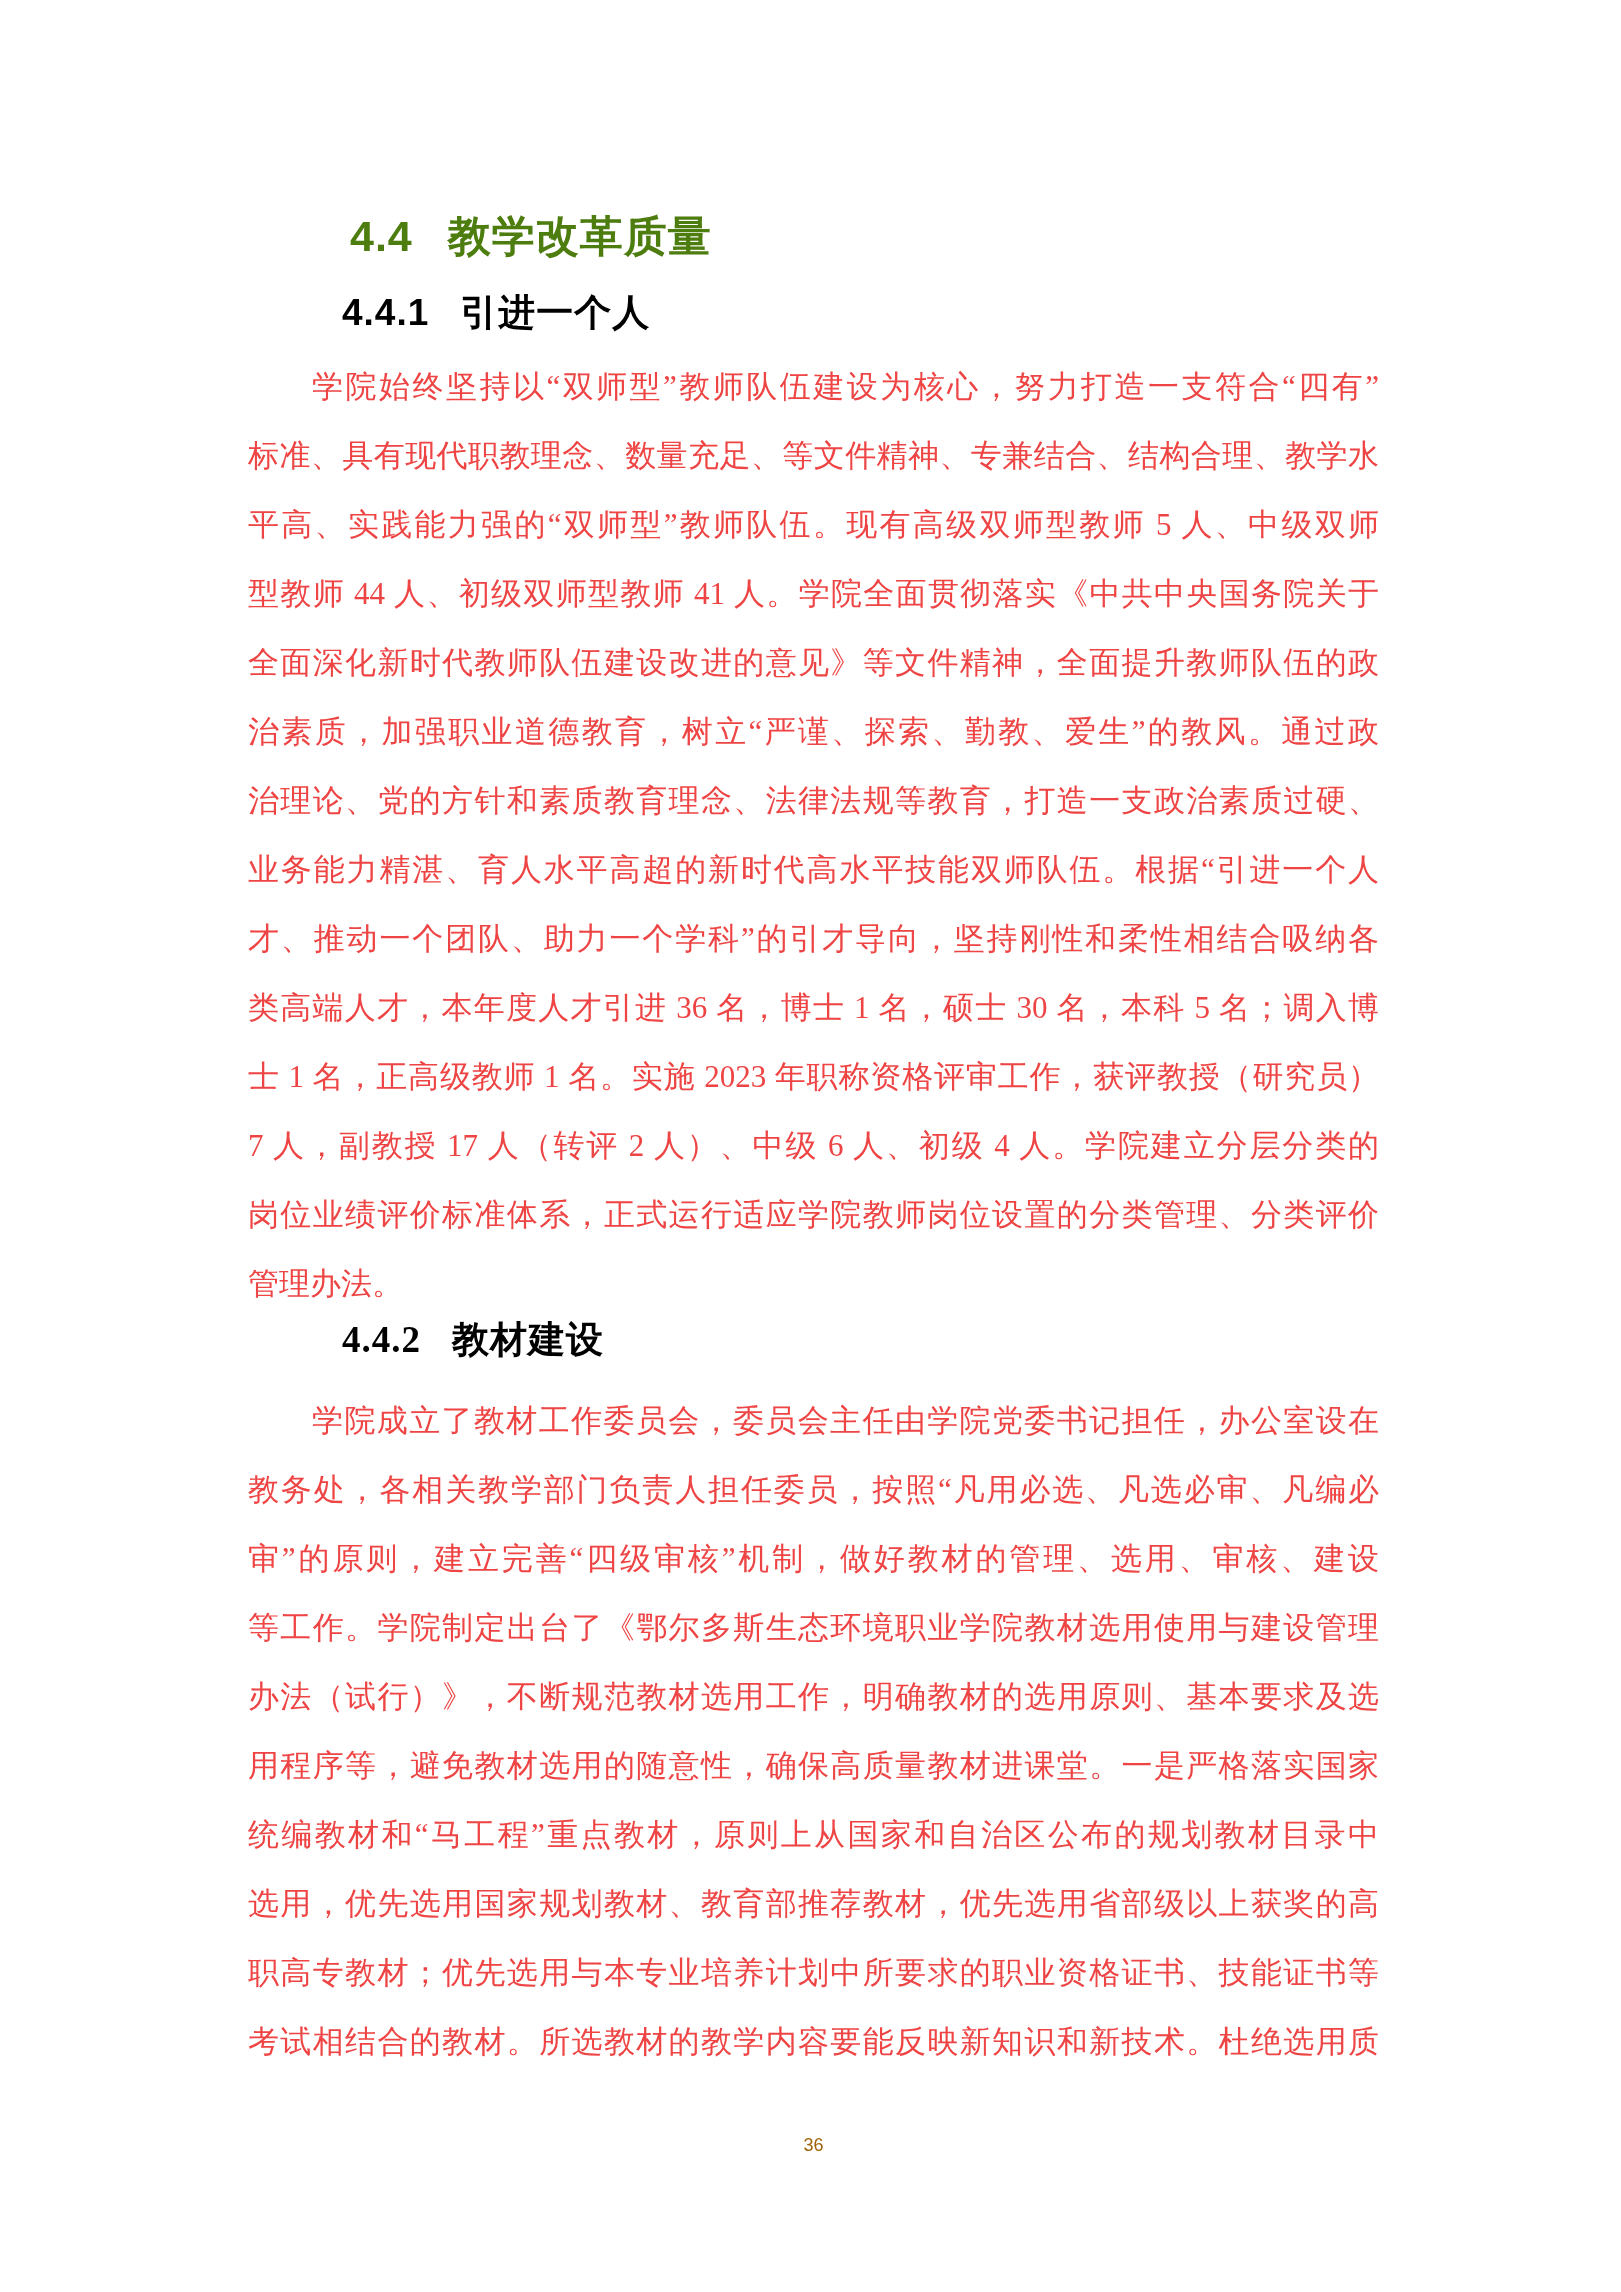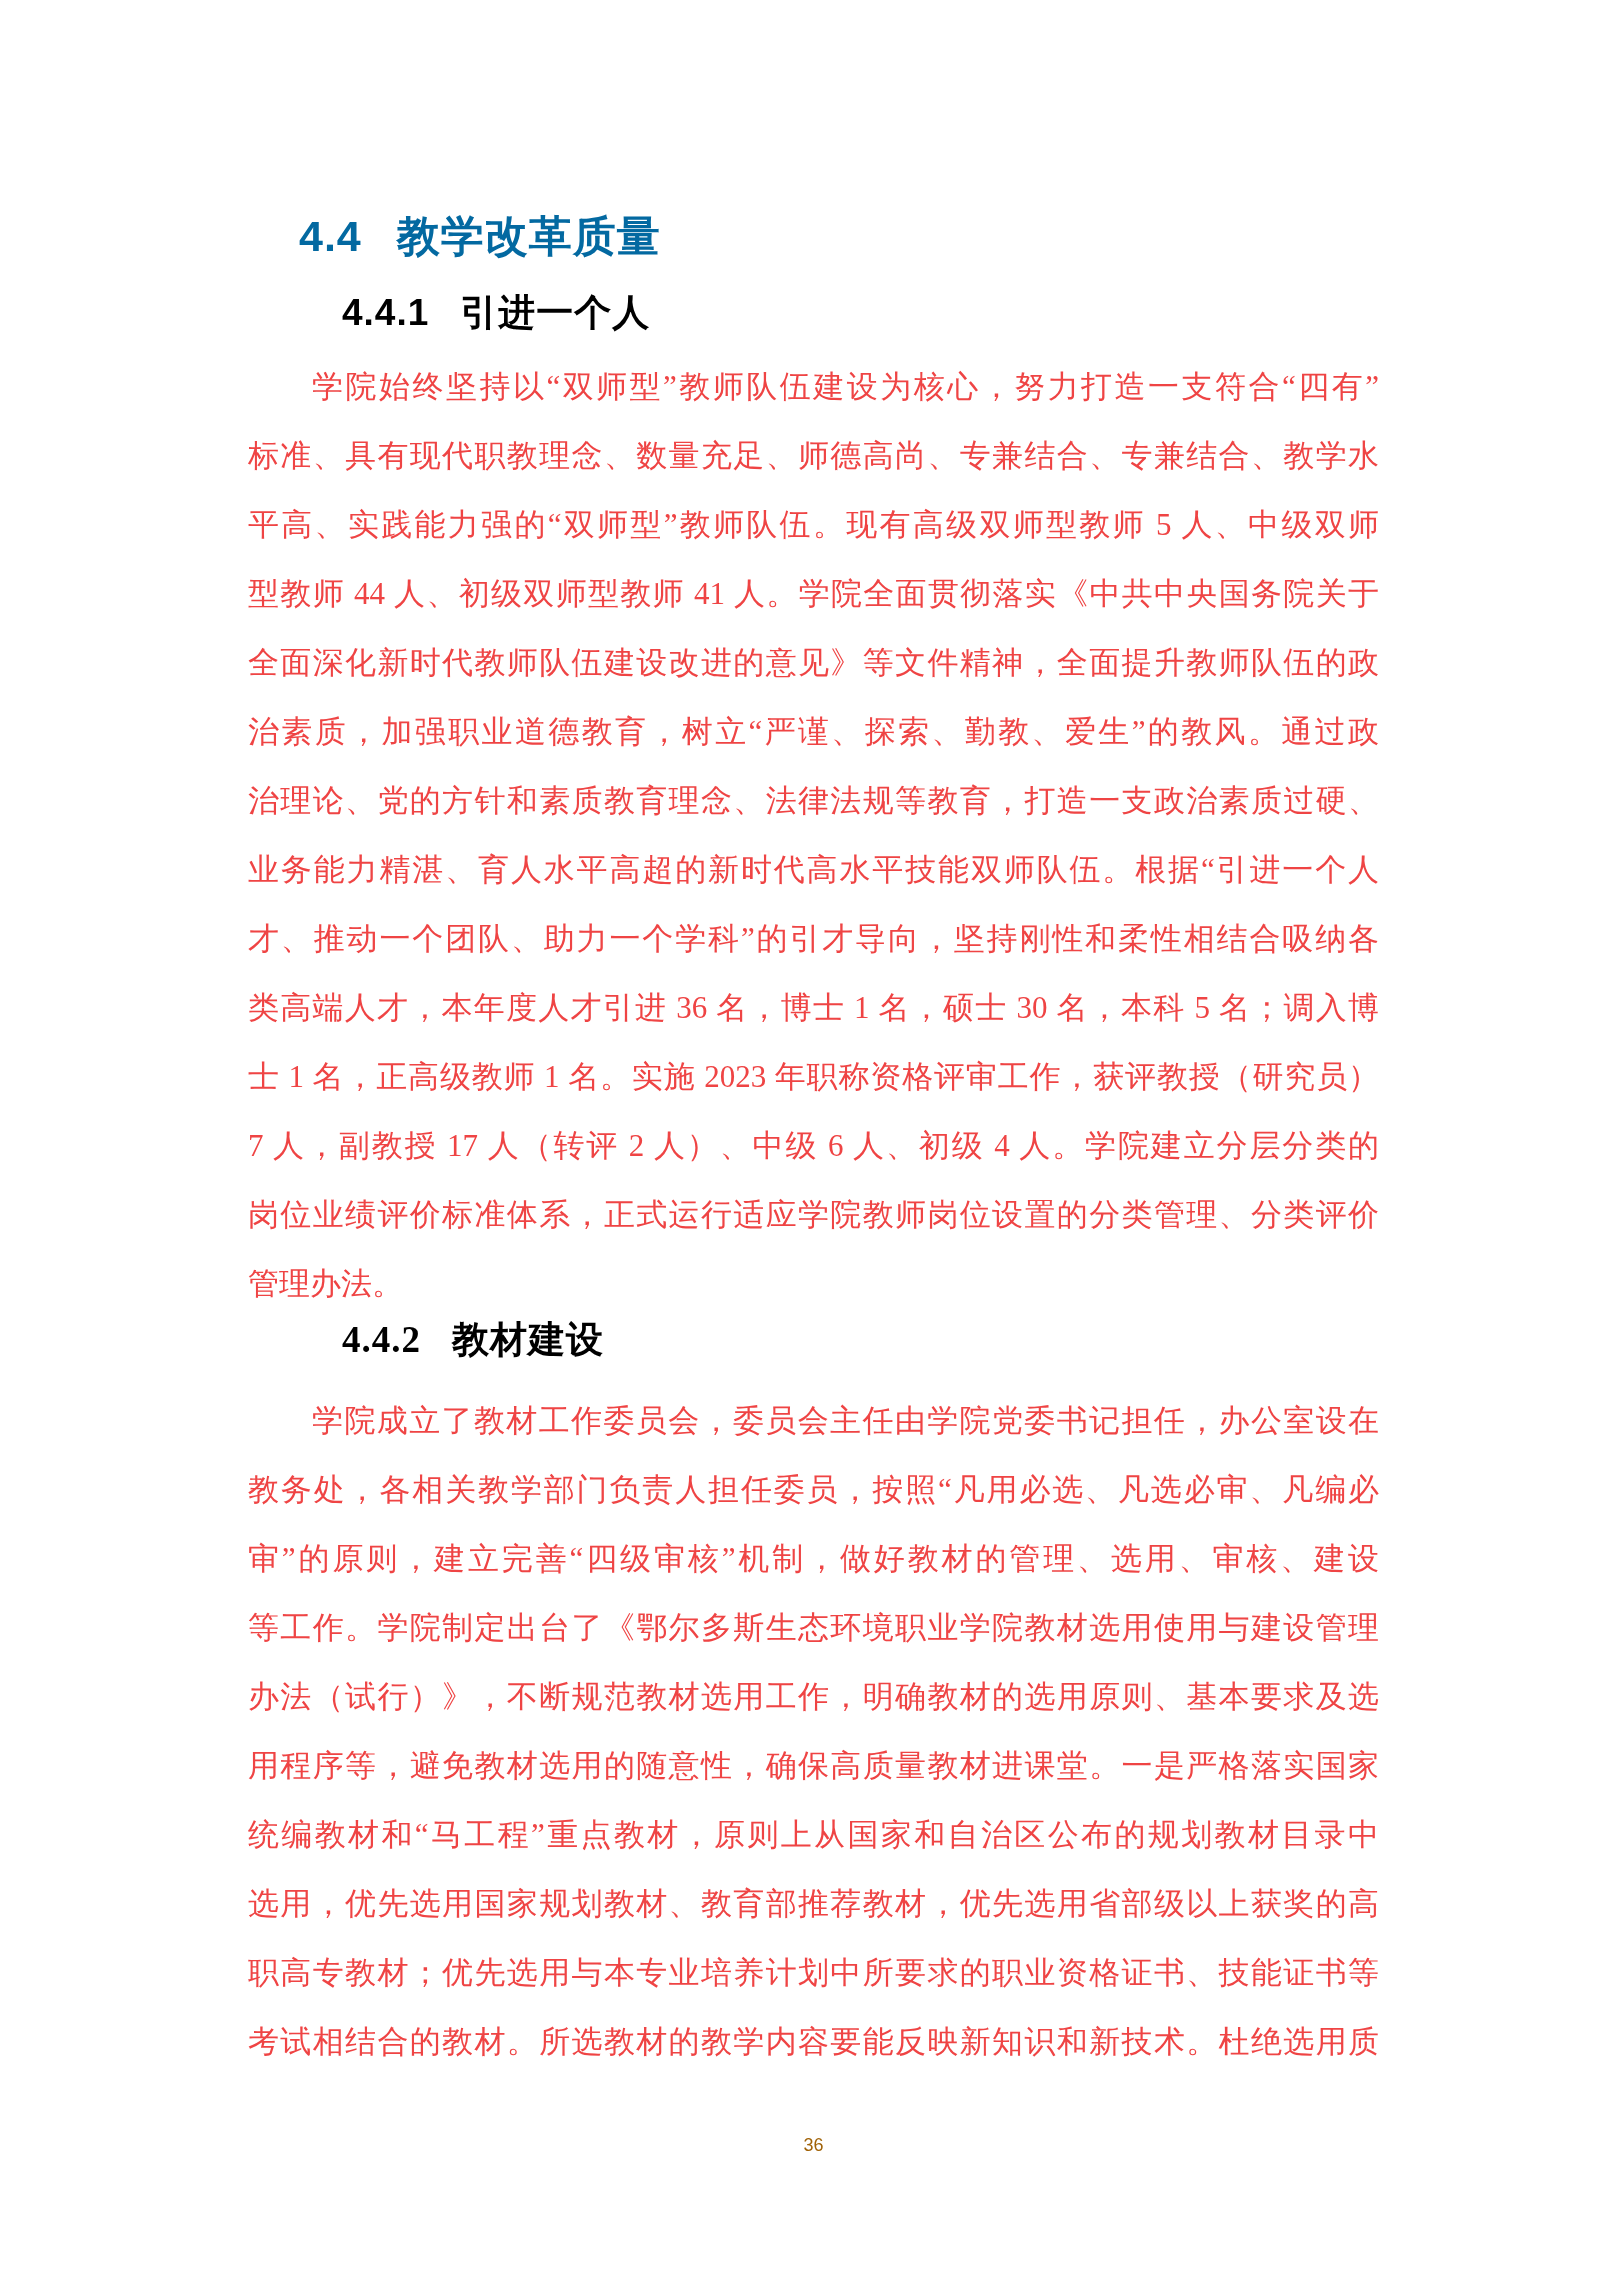--- a/index.html
+++ b/index.html
@@ -17,26 +17,26 @@
   }
   .doc {
     position: absolute;
     left: 248px;
     top: 0;
     width: 1131px;
     padding-top: 214px;
   }
   
   .sec-heading {
-    margin: 0 0 0 51px;
+    margin: 0 0 0 102px;
     font-family: "Liberation Sans", "DejaVu Sans", sans-serif;
     font-weight: 700;
     font-size: 43px;
     line-height: 45px;
-    color: #0369a1;
+    color: #4d7c0f;
     letter-spacing: 1px;
   }
   .sub-heading {
     margin: 34px 0 0 94px;
     font-family: "Liberation Sans", "DejaVu Sans", sans-serif;
     font-weight: 700;
     font-size: 37px;
     line-height: 39px;
     color: #000000;
     letter-spacing: 1px;
@@ -76,21 +76,21 @@
 </style>
 </head>
 <body>
 
 <div class="page">
   <main class="doc" id="doc-root">
       <h1 class="sec-heading"><span class="h-num">4.4</span><span class="h-title">教学改革质量</span></h1>
       <h2 class="sub-heading"><span class="h-num">4.4.1</span><span class="h-title">引进一个人</span></h2>
       <div class="para">
         <div class="line indent">学院始终坚持以“双师型”教师队伍建设为核心，努力打造一支符合“四有”</div>
-        <div class="line">标准、具有现代职教理念、数量充足、师德高尚、专兼结合、专兼结合、教学水</div>
+        <div class="line">标准、具有现代职教理念、数量充足、等文件精神、专兼结合、结构合理、教学水</div>
         <div class="line">平高、实践能力强的“双师型”教师队伍。现有高级双师型教师 5 人、中级双师</div>
         <div class="line">型教师 44 人、初级双师型教师 41 人。学院全面贯彻落实《中共中央国务院关于</div>
         <div class="line">全面深化新时代教师队伍建设改进的意见》等文件精神，全面提升教师队伍的政</div>
         <div class="line">治素质，加强职业道德教育，树立“严谨、探索、勤教、爱生”的教风。通过政</div>
         <div class="line">治理论、党的方针和素质教育理念、法律法规等教育，打造一支政治素质过硬、</div>
         <div class="line">业务能力精湛、育人水平高超的新时代高水平技能双师队伍。根据“引进一个人</div>
         <div class="line">才、推动一个团队、助力一个学科”的引才导向，坚持刚性和柔性相结合吸纳各</div>
         <div class="line">类高端人才，本年度人才引进 36 名，博士 1 名，硕士 30 名，本科 5 名；调入博</div>
         <div class="line">士 1 名，正高级教师 1 名。实施 2023 年职称资格评审工作，获评教授（研究员）</div>
         <div class="line">7 人，副教授 17 人（转评 2 人）、中级 6 人、初级 4 人。学院建立分层分类的</div>

